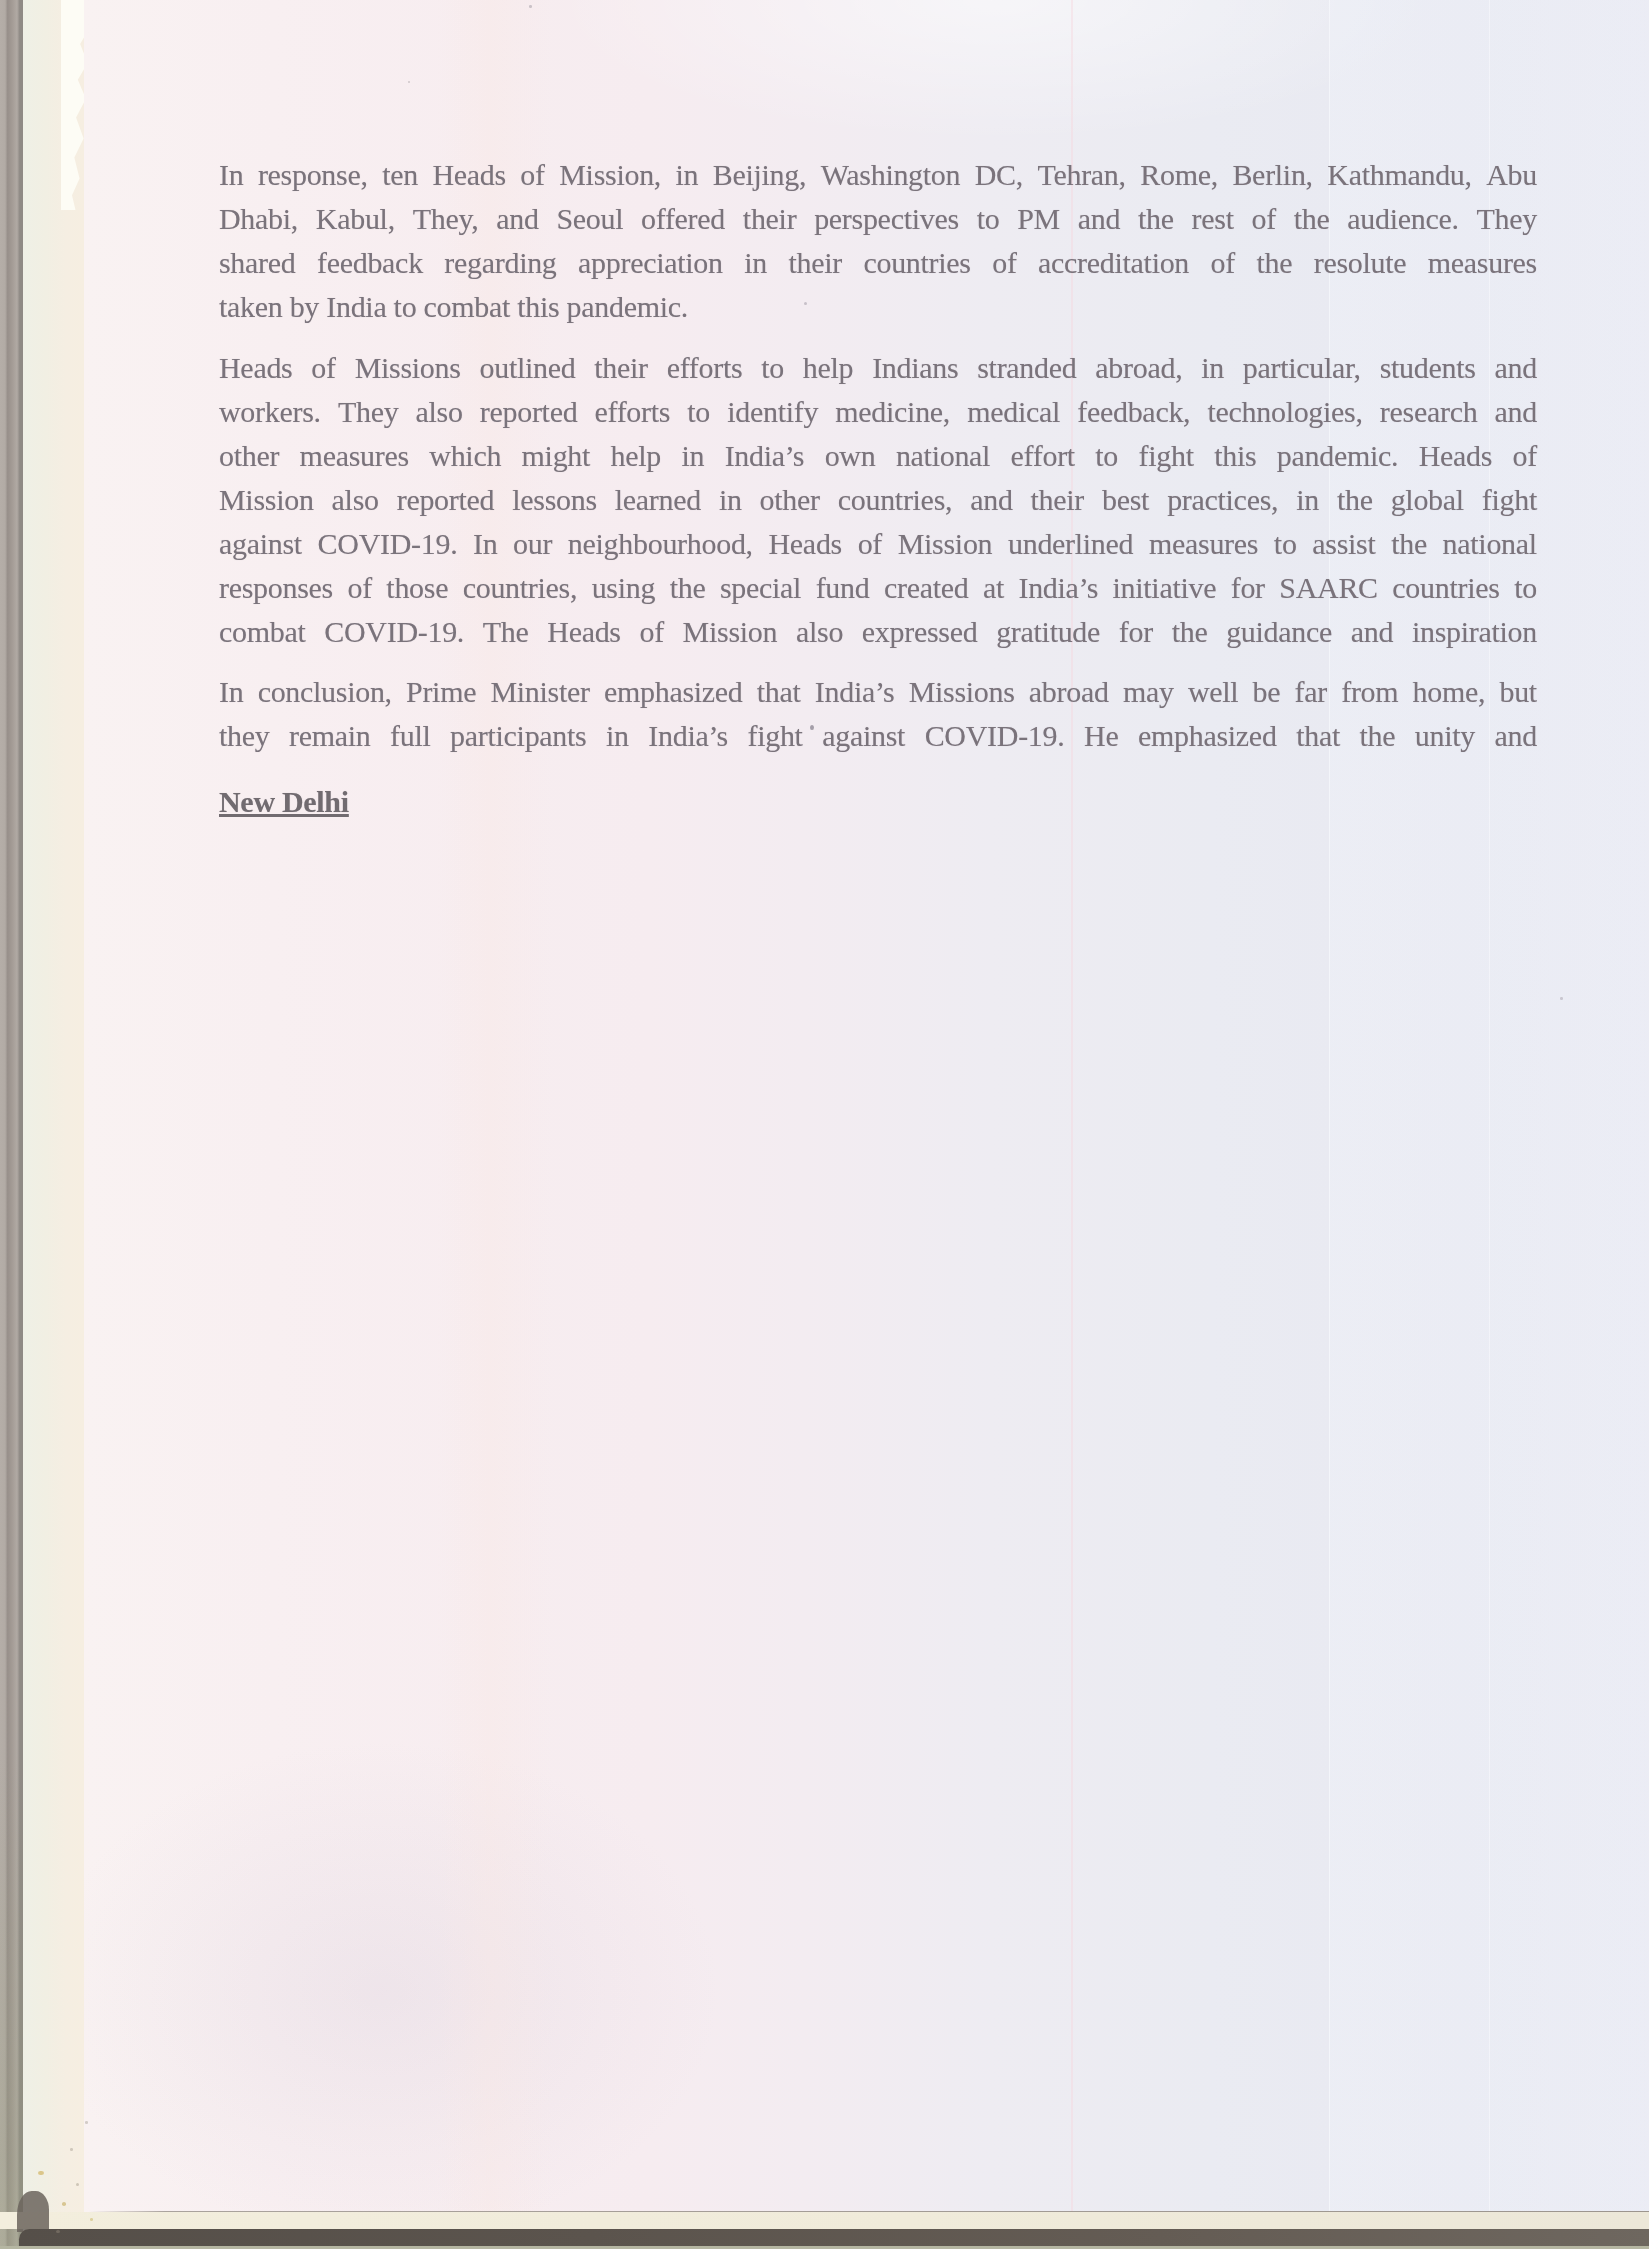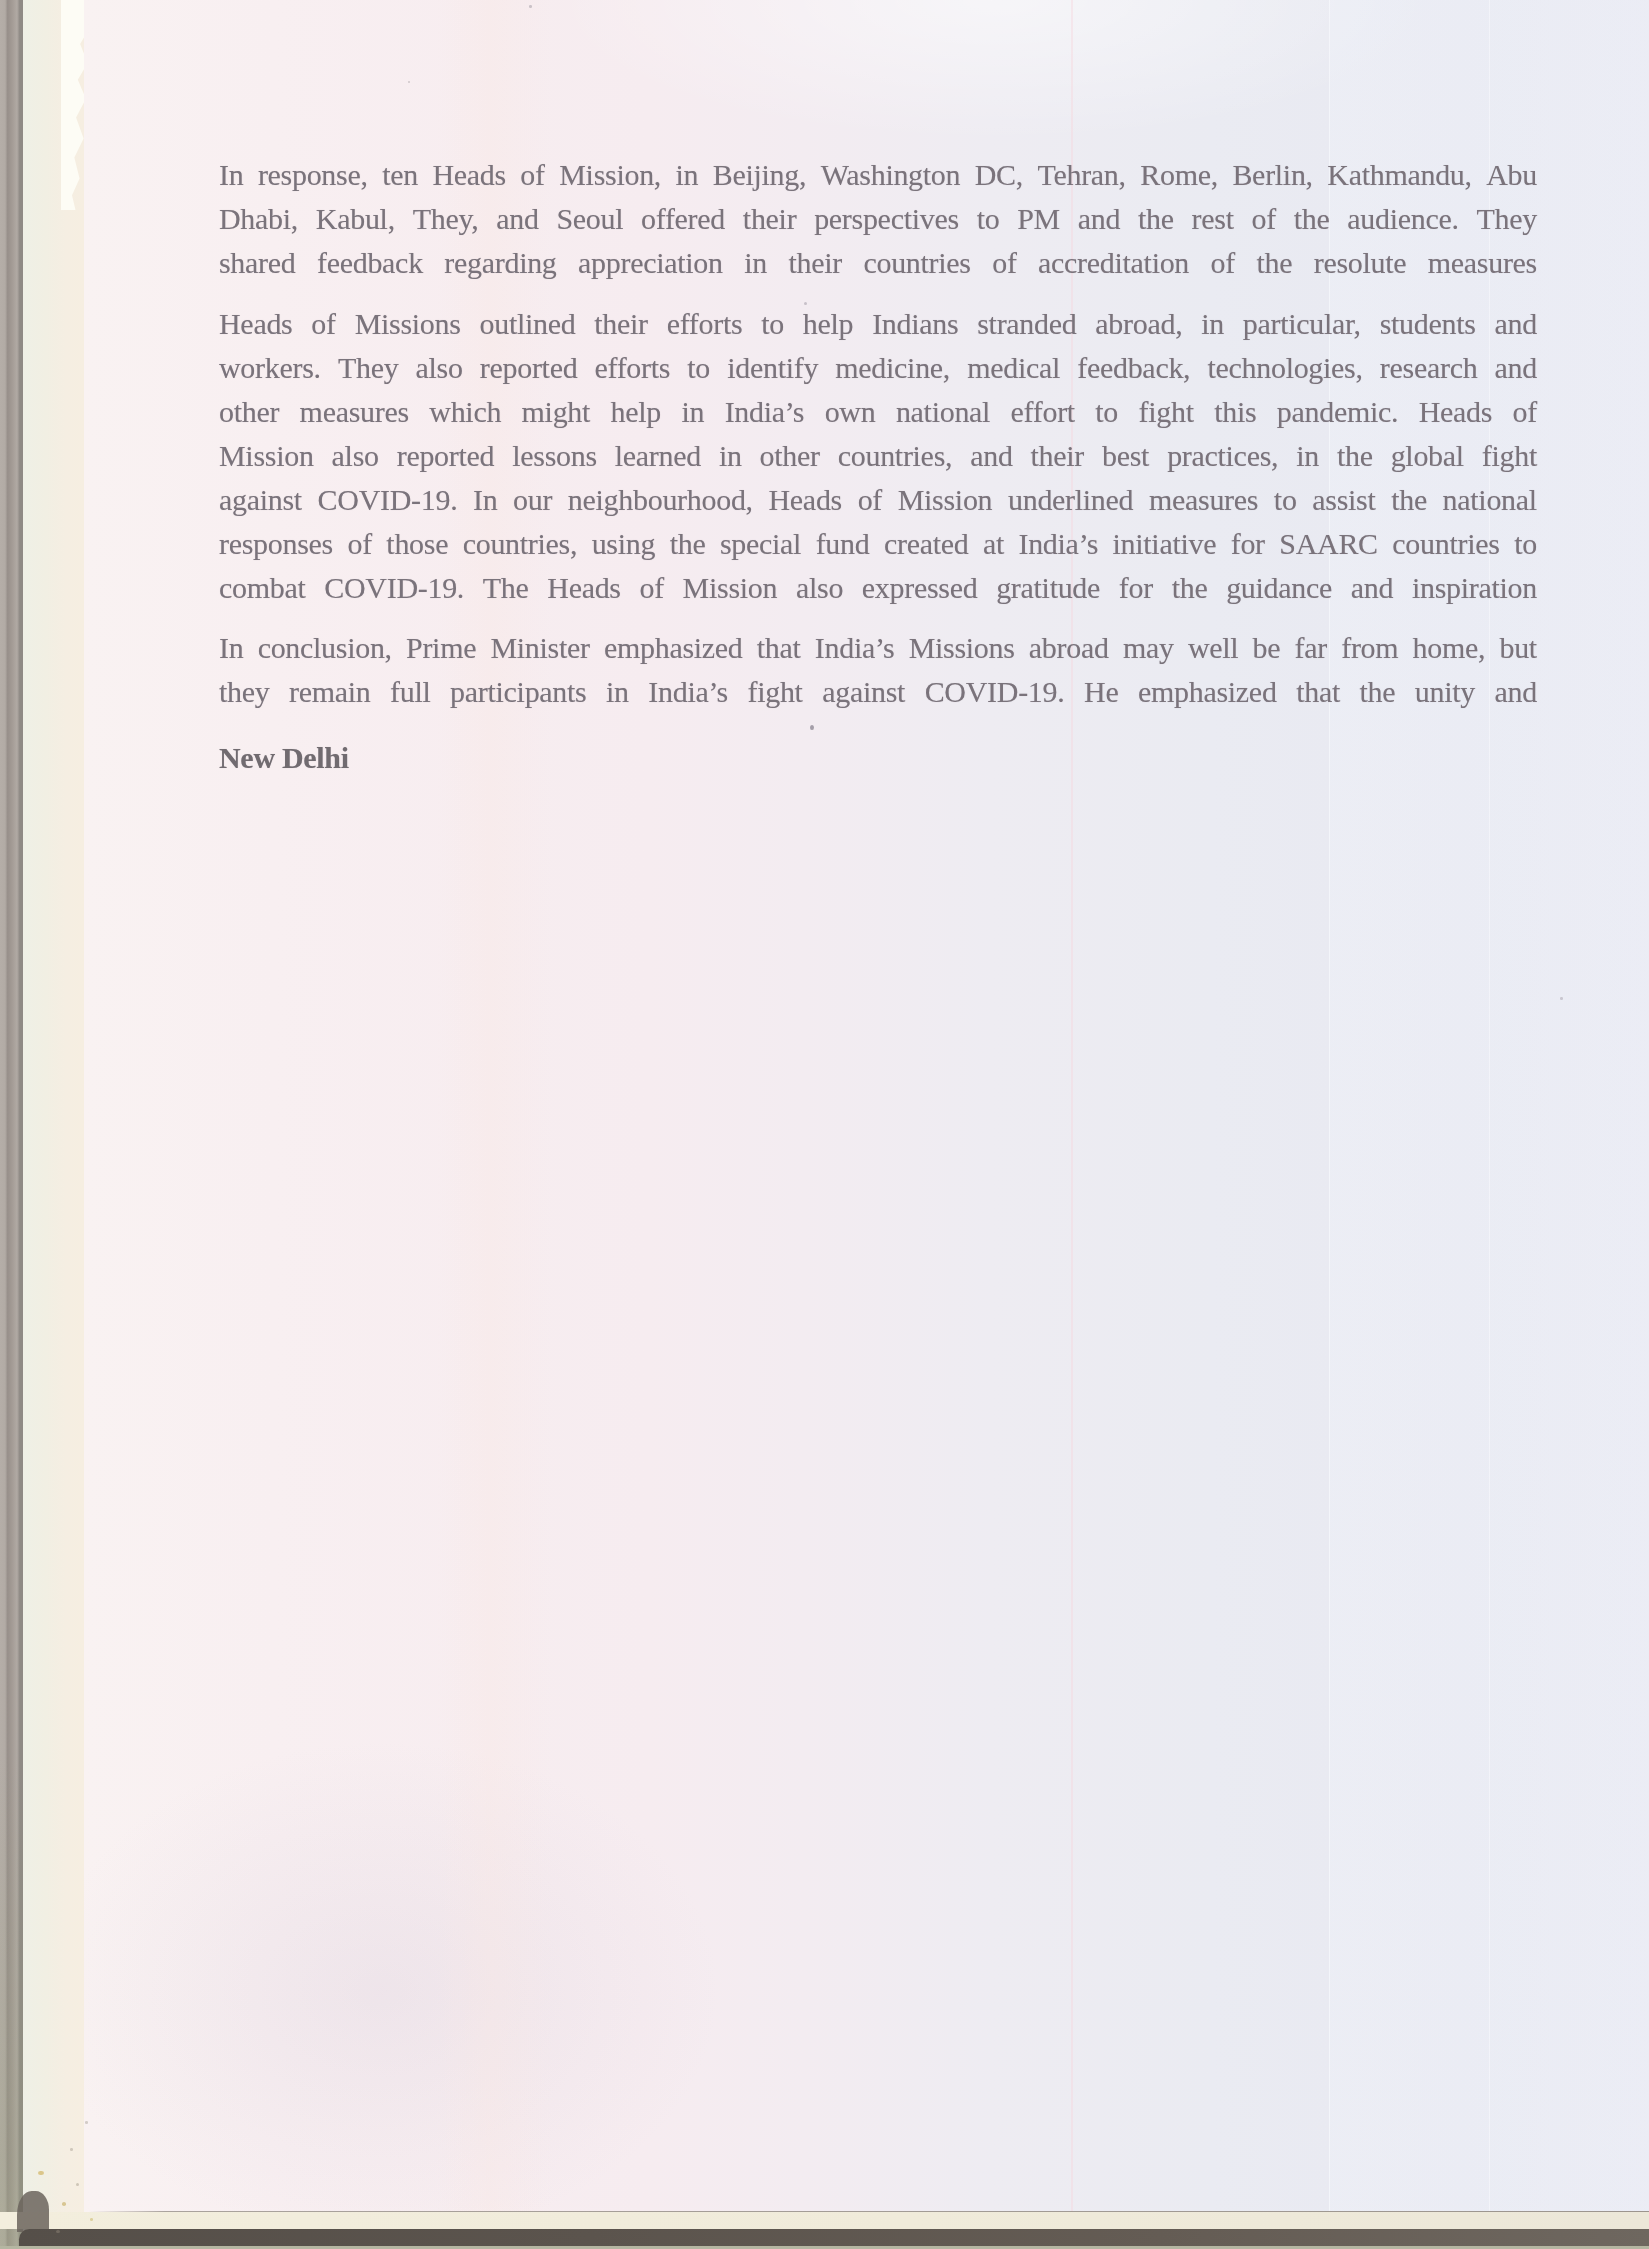--- a/index.html
+++ b/index.html
@@ -61,21 +61,21 @@
   .text-block{
     position:absolute;left:219px;top:153px;width:1318px;
     font-size:30px;letter-spacing:-0.3px;color:#7a737b;
     text-shadow:0 0 0.8px rgba(122,115,125,.38);
   }
   .para{margin:0 0 16.5px 0;padding:0;}
   .tline{height:44px;line-height:44px;}
   .jline{display:flex;justify-content:space-between;}
   .jline span{white-space:pre;}
   .plain{text-align:left;white-space:nowrap;}
-  .signature{margin-top:24px;color:#716b70;font-weight:bold;}
+  .signature{margin-top:24px;color:#716b70;font-weight:bold;text-decoration:underline;}
   .sig-line{height:39px;line-height:39px;white-space:nowrap;}
 </style>
 </head>
 <body>
 
 <div class="outer-strip" data-name="scanner-edge-strip"></div>
 <div class="cream-strip" data-name="paper-edge-strip"></div>
 <div class="torn-patch" data-name="torn-paper-edge"></div>
 
 <div class="page" data-name="page-surface"></div>
@@ -131,20 +131,21 @@
         <span>in</span>
         <span>their</span>
         <span>countries</span>
         <span>of</span>
         <span>accreditation</span>
         <span>of</span>
         <span>the</span>
         <span>resolute</span>
         <span>measures</span>
       </div>
+    <div class="tline plain" data-name="text-line">taken by India to combat this pandemic.</div>
   </div>
   <div class="para" data-name="paragraph-2">
     <div class="tline jline" data-name="text-line">
         <span>Heads</span>
         <span>of</span>
         <span>Missions</span>
         <span>outlined</span>
         <span>their</span>
         <span>efforts</span>
         <span>to</span>

